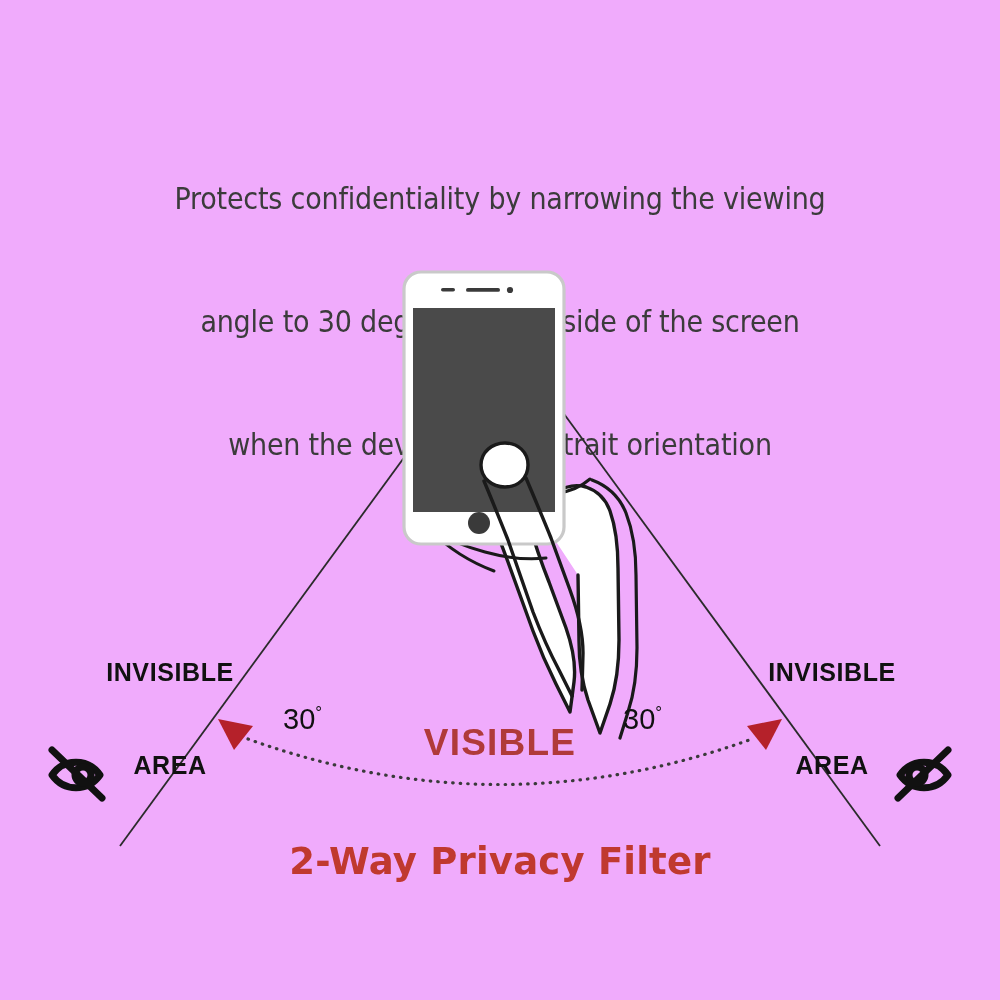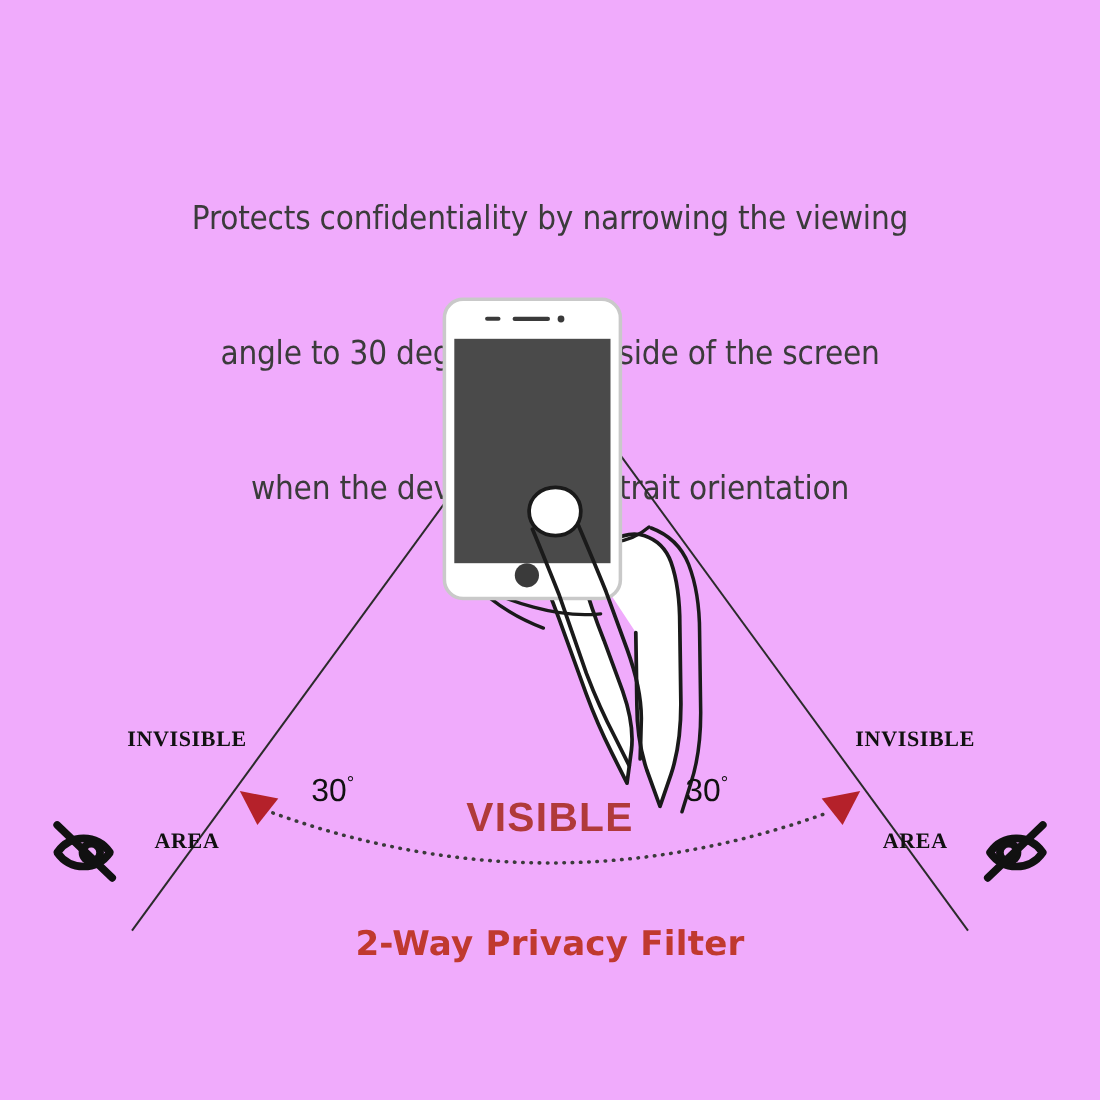--- a/index.html
+++ b/index.html
@@ -43,26 +43,26 @@
     height: 1000px;
   }
 
   
   .lbl {
     position: absolute;
     white-space: pre;
   }
   .inv-area {
     color: #111111;
-    font-size: 20px;
+    font-size: 25px;
     line-height: 31px;
     font-weight: bold;
     letter-spacing: 0.6px;
     text-align: center;
-    font-family: Liberation Serif, serif;
+    font-family: Liberation Sans, sans-serif;
   }
   #inv-left  { left: 60px;  top: 595px; width: 220px; }
   #inv-right { left: 722px; top: 595px; width: 220px; }
 
   .deg {
     color: #111111;
     font-size: 29px;
     font-weight: normal;
     font-family: "Liberation Sans", sans-serif;
   }
@@ -85,21 +85,21 @@
     letter-spacing: 1.2px;
     font-family: "Liberation Sans", sans-serif;
   }
 
   #footer-label {
     left: 0;
     top: 840px;
     width: 1000px;
     text-align: center;
     color: #c0392f;
-    font-size: 31px;
+    font-size: 37px;
     font-weight: bold;
     letter-spacing: 0.2px;
     font-family: "DejaVu Sans", sans-serif;
   }
 </style>
 </head>
 <body>
 
 <div id="stage">
 

